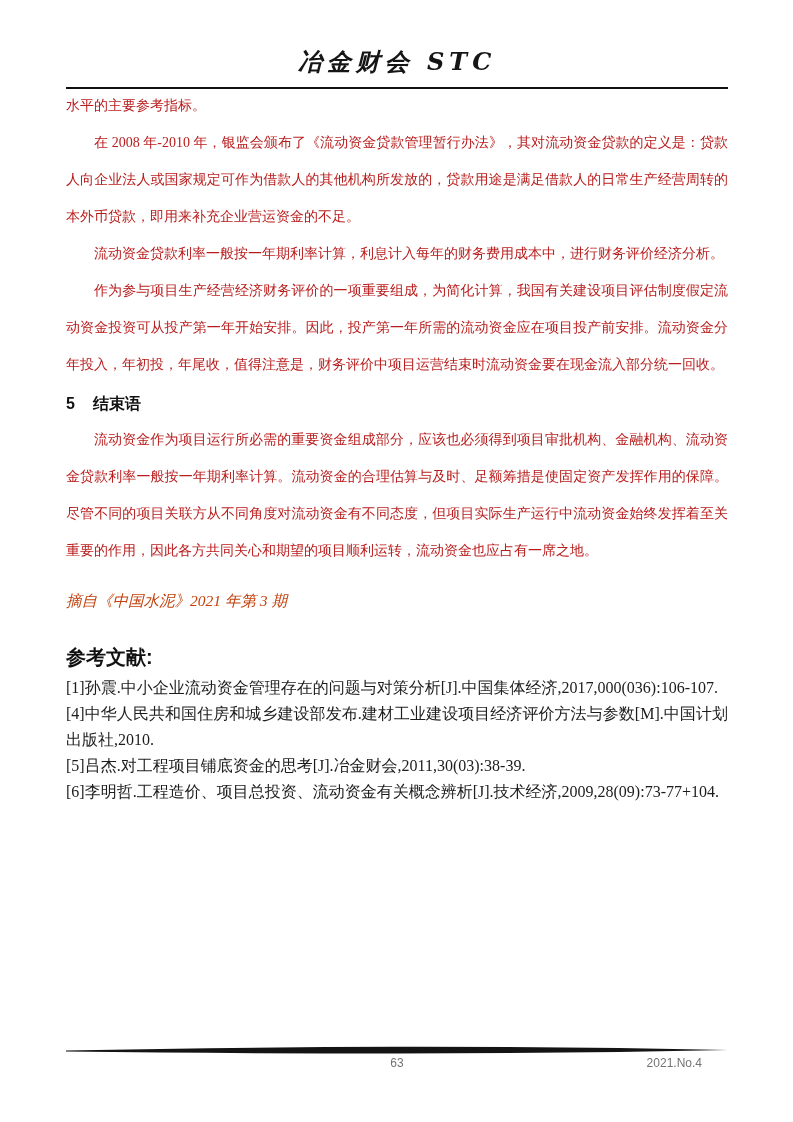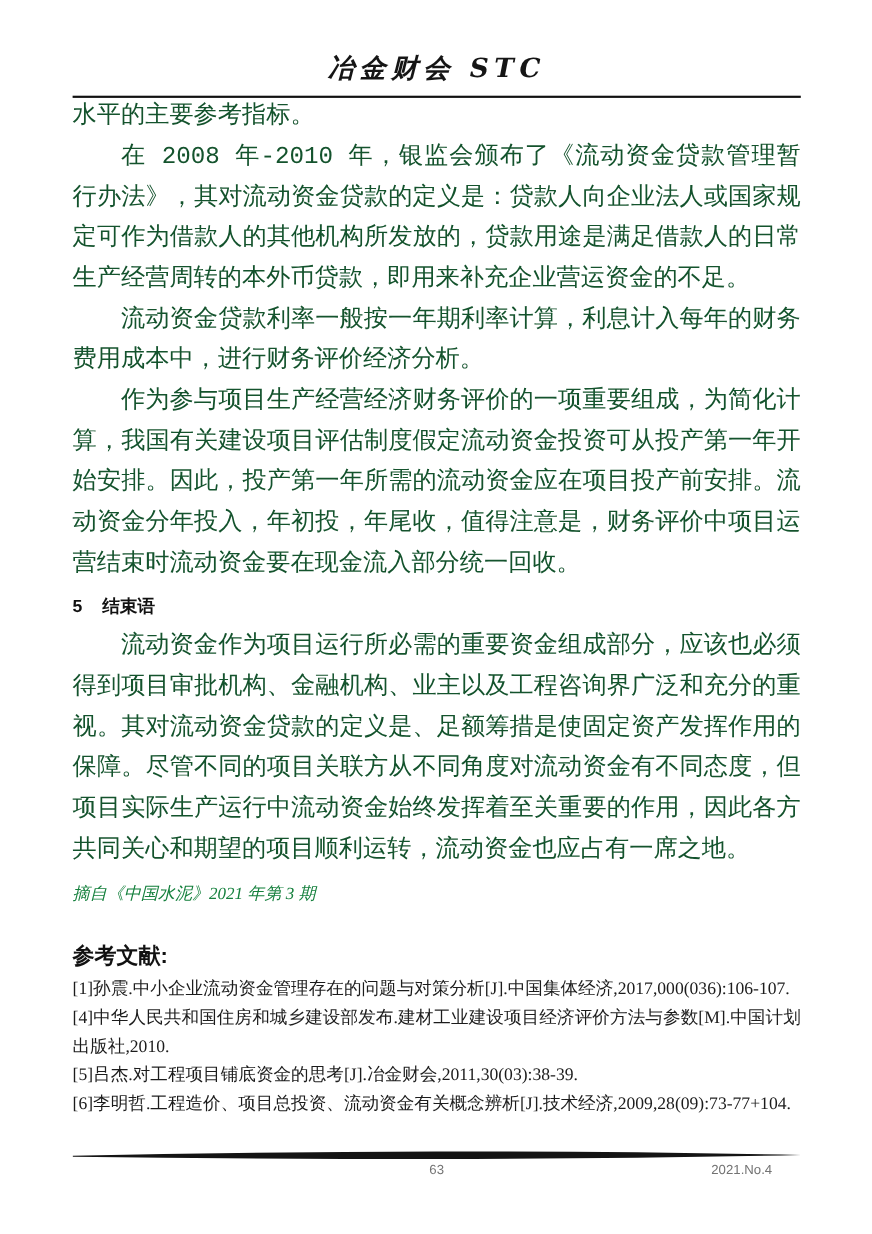--- a/index.html
+++ b/index.html
@@ -35,42 +35,41 @@
     border-top: 2px solid #111111;
   }
   
   .content {
     position: absolute;
     top: 87px;
     left: 66px;
     width: 662px;
   }
   .body-text {
-    font-size: 22px;
+    font-size: 14px;
     line-height: 37px;
     text-align: justify;
-    color: #14532d;
-    font-family: Liberation Mono, monospace;
+    color: #b91c1c;
   }
   .body-text.indent { text-indent: 2em; }
   .section-heading {
     margin-top: 4px;
     font-family: "Liberation Sans", "DejaVu Sans", sans-serif;
     font-weight: bold;
     font-size: 16px;
     line-height: 34px;
     color: #111111;
   }
   .section-heading .heading-number { margin-right: 18px; }
   .source-note {
-    margin-top: 12px;
+    margin-top: 22px;
     font-style: italic;
     font-size: 15.5px;
     line-height: 20px;
-    color: #15803d;
+    color: #c2410c;
   }
   .references-heading {
     margin-top: 36px;
     font-family: "Liberation Sans", "DejaVu Sans", sans-serif;
     font-weight: bold;
     font-size: 20px;
     line-height: 20px;
     color: #111111;
   }
   .references { margin-top: 8px; }
@@ -124,21 +123,21 @@
     <p class="body-text indent">在 2008 年-2010 年，银监会颁布了《流动资金贷款管理暂行办法》，其对流动资金贷款的定义是：贷款人向企业法人或国家规定可作为借款人的其他机构所发放的，贷款用途是满足借款人的日常生产经营周转的本外币贷款，即用来补充企业营运资金的不足。</p>
 
     <p class="body-text indent">流动资金贷款利率一般按一年期利率计算，利息计入每年的财务费用成本中，进行财务评价经济分析。</p>
 
     <p class="body-text indent">作为参与项目生产经营经济财务评价的一项重要组成，为简化计算，我国有关建设项目评估制度假定流动资金投资可从投产第一年开始安排。因此，投产第一年所需的流动资金应在项目投产前安排。流动资金分年投入，年初投，年尾收，值得注意是，财务评价中项目运营结束时流动资金要在现金流入部分统一回收。</p>
 
     <h2 class="section-heading">
       <span class="heading-number">5</span><span>结束语</span>
     </h2>
 
-    <p class="body-text indent">流动资金作为项目运行所必需的重要资金组成部分，应该也必须得到项目审批机构、金融机构、业主以及工程咨询界广泛和充分的重视。其对流动资金贷款的定义是、足额筹措是使固定资产发挥作用的保障。尽管不同的项目关联方从不同角度对流动资金有不同态度，但项目实际生产运行中流动资金始终发挥着至关重要的作用，因此各方共同关心和期望的项目顺利运转，流动资金也应占有一席之地。</p>
+    <p class="body-text indent">流动资金作为项目运行所必需的重要资金组成部分，应该也必须得到项目审批机构、金融机构、流动资金贷款利率一般按一年期利率计算。流动资金的合理估算与及时、足额筹措是使固定资产发挥作用的保障。尽管不同的项目关联方从不同角度对流动资金有不同态度，但项目实际生产运行中流动资金始终发挥着至关重要的作用，因此各方共同关心和期望的项目顺利运转，流动资金也应占有一席之地。</p>
 
     <p class="source-note">摘自《中国水泥》2021 年第 3 期</p>
 
     <p class="references-heading">参考文献:</p>
 
     <div class="references">
       <p class="reference">[1]孙震.中小企业流动资金管理存在的问题与对策分析[J].中国集体经济,2017,000(036):106-107.</p>
       <p class="reference">[4]中华人民共和国住房和城乡建设部发布.建材工业建设项目经济评价方法与参数[M].中国计划出版社,2010.</p>
       <p class="reference">[5]吕杰.对工程项目铺底资金的思考[J].冶金财会,2011,30(03):38-39.</p>
       <p class="reference">[6]李明哲.工程造价、项目总投资、流动资金有关概念辨析[J].技术经济,2009,28(09):73-77+104.</p>

